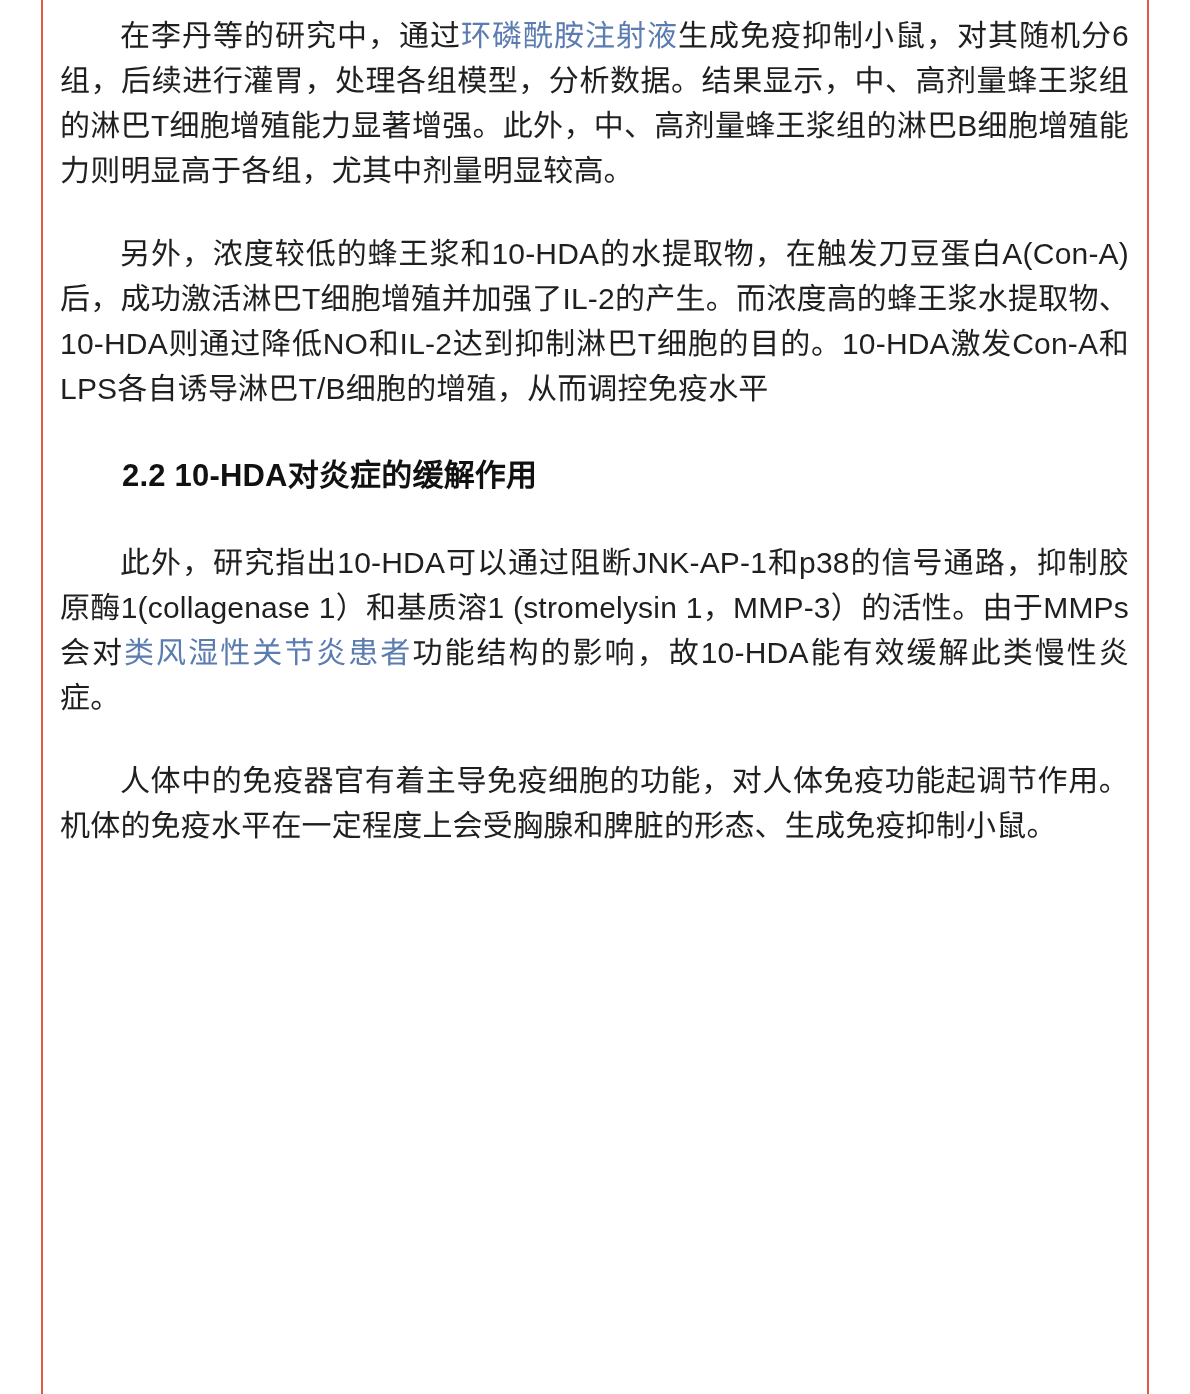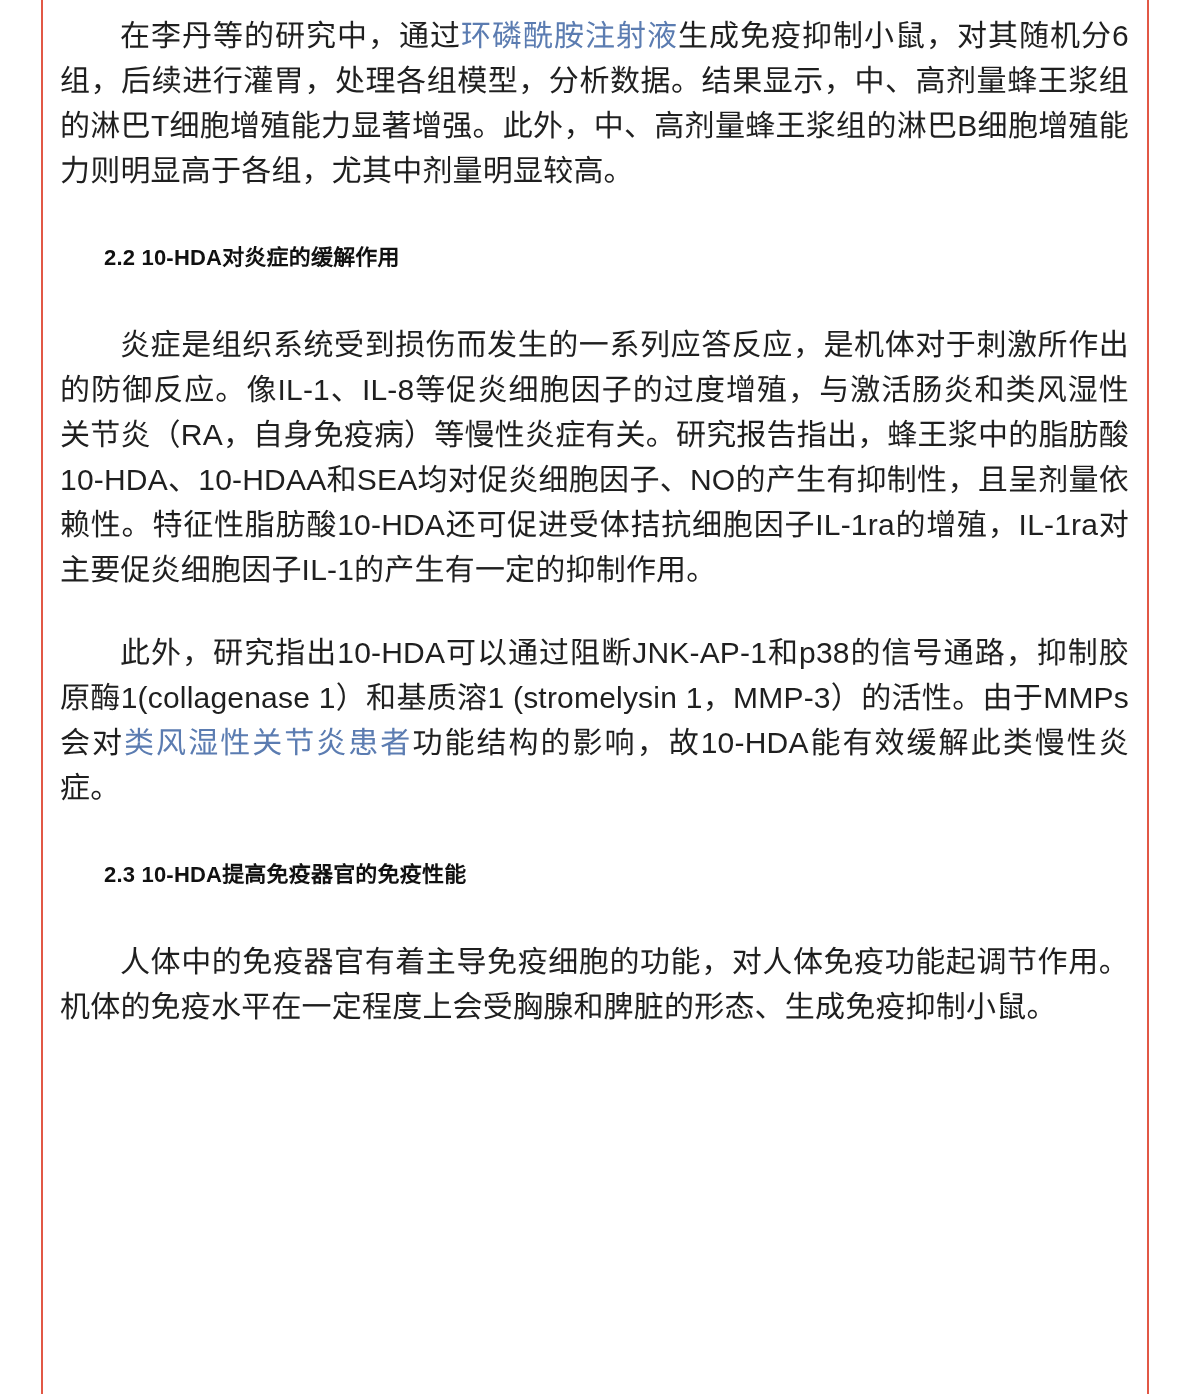--- a/index.html
+++ b/index.html
@@ -34,21 +34,21 @@
     line-height: 45px;
     text-align: justify;
     letter-spacing: 0.2px;
   }
   .para {
     margin: 0 0 38px 0;
     text-indent: 2em;
   }
   .heading {
     margin: 42px 0;
-    font-size: 22px;
+    font-size: 31px;
     line-height: 45px;
     font-weight: bold;
     color: #111111;
     text-indent: 2em;
     text-align: left;
   }
   .link {
     color: var(--link-color, #5b7cb1);
     text-decoration: none;
     cursor: pointer;
@@ -58,26 +58,25 @@
 <body>
 
 <div class="page">
   <div class="rule rule-left"></div>
   <div class="rule rule-right"></div>
 
   <main class="content">
 
     <p class="para"><span>在李丹等的研究中，通过</span><a class="link">环磷酰胺注射液</a><span>生成免疫抑制小鼠，对其随机分6组，后续进行灌胃，处理各组模型，分析数据。结果显示，中、高剂量蜂王浆组的淋巴T细胞增殖能力显著增强。此外，中、高剂量蜂王浆组的淋巴B细胞增殖能力则明显高于各组，尤其中剂量明显较高。</span></p>
 
+    <p class="para"><span>另外，浓度较低的蜂王浆和10-HDA的水提取物，在触发刀豆蛋白A(Con-A)后，成功激活淋巴T细胞增殖并加强了IL-2的产生。而浓度高的蜂王浆水提取物、10-HDA则通过降低NO和IL-2达到抑制淋巴T细胞的目的。10-HDA激发Con-A和LPS各自诱导淋巴T/B细胞的增殖，从而调控免疫水平</span></p>
 
     <h3 class="heading">2.2 10-HDA对炎症的缓解作用</h3>
 
-    <p class="para"><span>炎症是组织系统受到损伤而发生的一系列应答反应，是机体对于刺激所作出的防御反应。像IL-1、IL-8等促炎细胞因子的过度增殖，与激活肠炎和类风湿性关节炎（RA，自身免疫病）等慢性炎症有关。研究报告指出，蜂王浆中的脂肪酸10-HDA、10-HDAA和SEA均对促炎细胞因子、NO的产生有抑制性，且呈剂量依赖性。特征性脂肪酸10-HDA还可促进受体拮抗细胞因子IL-1ra的增殖，IL-1ra对主要促炎细胞因子IL-1的产生有一定的抑制作用。</span></p>
 
     <p class="para"><span>此外，研究指出10-HDA可以通过阻断JNK-AP-1和p38的信号通路，抑制胶原酶1(collagenase 1）和基质溶1 (stromelysin 1，MMP-3）的活性。由于MMPs会对</span><a class="link">类风湿性关节炎患者</a><span>功能结构的影响，故10-HDA能有效缓解此类慢性炎症。</span></p>
 
 
-    <h3 class="heading">2.3 10-HDA提高免疫器官的免疫性能</h3>
 
     <p class="para"><span>人体中的免疫器官有着主导免疫细胞的功能，对人体免疫功能起调节作用。机体的免疫水平在一定程度上会受胸腺和脾脏的形态、生成免疫抑制小鼠。</span></p>
 
   </main>
 </div>
 
 </body></html>

